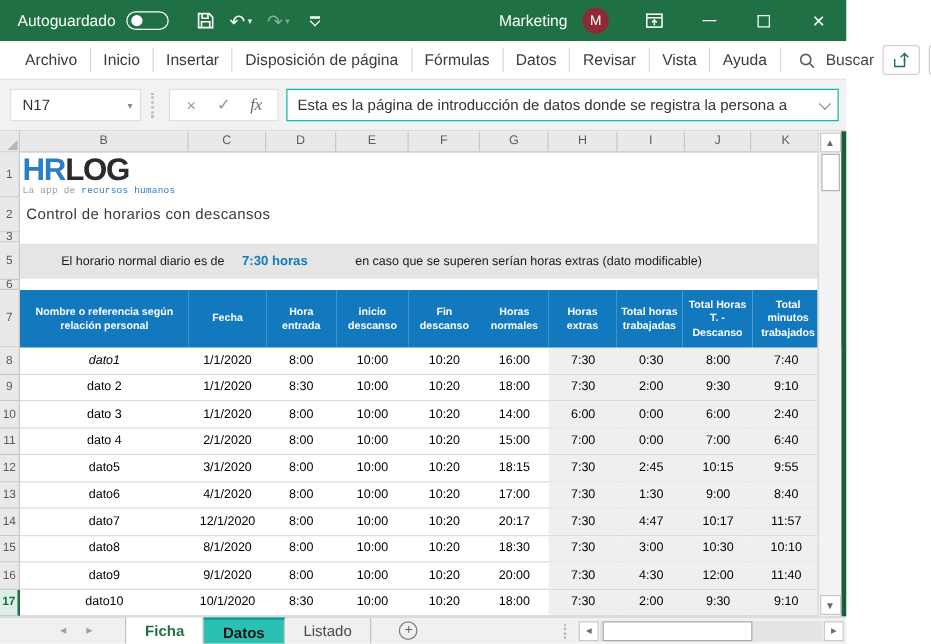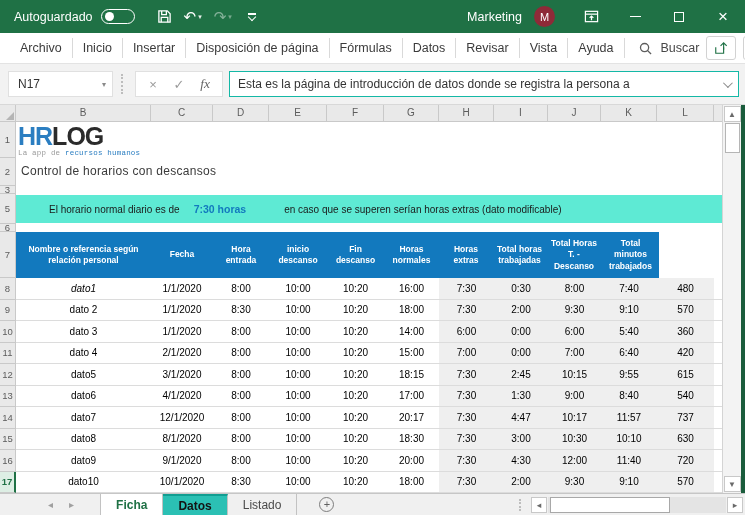--- a/index.html
+++ b/index.html
@@ -1,18 +1,18 @@
 <!DOCTYPE html>
 <html><head>
 <meta charset="utf-8">
 <style>
   * { margin:0; padding:0; box-sizing:border-box; }
   html,body { width:745px; height:515px; overflow:hidden; }
   body { font-family:"Liberation Sans","DejaVu Sans",sans-serif; background:#fff; }
-  .window { width:745px; height:515px; display:flex; flex-direction:column; position:relative; }
+  .window { width:677px; height:515px; display:flex; flex-direction:column; position:relative; }
 
   
   .titlebar { height:33px; background:#1F7145; display:flex; align-items:center; color:#fff; flex:0 0 33px; padding-left:14px; }
   .autosave-label { font-size:12.5px; margin-right:8px; }
   .toggle { width:34px; height:15px; border:1.5px solid #fff; border-radius:8px; position:relative; margin-right:16px; cursor:pointer; }
   .toggle .knob { width:9px; height:9px; background:#fff; border-radius:50%; position:absolute; left:3px; top:1.5px; }
   .tb-btn { display:flex; align-items:center; justify-content:center; height:33px; padding:0 6px; color:#fff; }
   .tb-caret { font-size:7px; margin-left:2px; color:#e8f0ea; }
   .dim { opacity:.45; }
   .qat-chevron { margin-left:4px; display:flex; flex-direction:column; align-items:center; }
@@ -66,21 +66,21 @@
   .logo-hr { color:#2B7EC1; }
   .logo-log { color:#2b2b2b; }
   .logo-tag { font-size:7.5px; color:#9a9a9a; margin-top:1px; letter-spacing:.2px;font-family:Liberation Mono, monospace; }
   .logo-tag .tag-blue { color:#2B7EC1; }
 
   .r-title { height:28px; flex:0 0 28px; }
   .sheet-title { font-size:12px; color:#3a3a3a; letter-spacing:.3px; padding:6px 0 0 5px; }
 
   .r-thin { height:8px; flex:0 0 8px; }
   .r-note { height:30px; flex:0 0 30px; }
-  .noteband { position:absolute; inset:1px 0 1px 0; background:#5eead4; display:flex; align-items:center; font-size:10px; color:#1a1a1a; padding-left:33px; white-space:nowrap; overflow:hidden; }
+  .noteband { position:absolute; inset:1px 0 1px 0; background:#e5e5e5; display:flex; align-items:center; font-size:10px; color:#1a1a1a; padding-left:33px; white-space:nowrap; overflow:hidden; }
   .note-hl { color:#1279BE; font-weight:bold; margin:0 38px 0 14px; font-size:10.5px; }
 
   .r-thead { height:46px; flex:0 0 46px; }
   .thead-band { display:flex; height:100%; }
   .th { background:#1279BE; color:#fff; font-size:8.5px; font-weight:bold; display:flex; align-items:center; justify-content:center; text-align:center; line-height:1.3; padding:1px 2px; overflow:hidden; cursor:pointer; }
 
   .r-data { flex:1; display:flex; }
   .dband { flex:1; display:flex; border-bottom:1px solid #dcdcdc; }
   .td { font-size:10px; color:#000; display:flex; align-items:center; justify-content:center; overflow:hidden; white-space:nowrap; cursor:cell; }
   .td.shade { background:#efefef; }
@@ -317,21 +317,21 @@
               <div class="dband">
                 <div class="td" style="width: 135px;">dato 3</div>
                 <div class="td" style="width: 62px;">1/1/2020</div>
                 <div class="td" style="width: 56px;">8:00</div>
                 <div class="td" style="width: 58px;">10:00</div>
                 <div class="td" style="width: 57px;">10:20</div>
                 <div class="td" style="width: 55px;">14:00</div>
                 <div class="td shade" style="width: 55px;">6:00</div>
                 <div class="td shade" style="width: 54px;">0:00</div>
                 <div class="td shade" style="width: 53px;">6:00</div>
-                <div class="td shade" style="width: 56px;">5:40</div>
+                <div class="td shade" style="width: 56px;">2:40</div>
                 <div class="td shade" style="width: 57px;">360</div>
               </div>
             </div>
             <div class="srow r-data">
               <div class="gut">11</div>
               <div class="dband">
                 <div class="td" style="width: 135px;">dato 4</div>
                 <div class="td" style="width: 62px;">2/1/2020</div>
                 <div class="td" style="width: 56px;">8:00</div>
                 <div class="td" style="width: 58px;">10:00</div>

